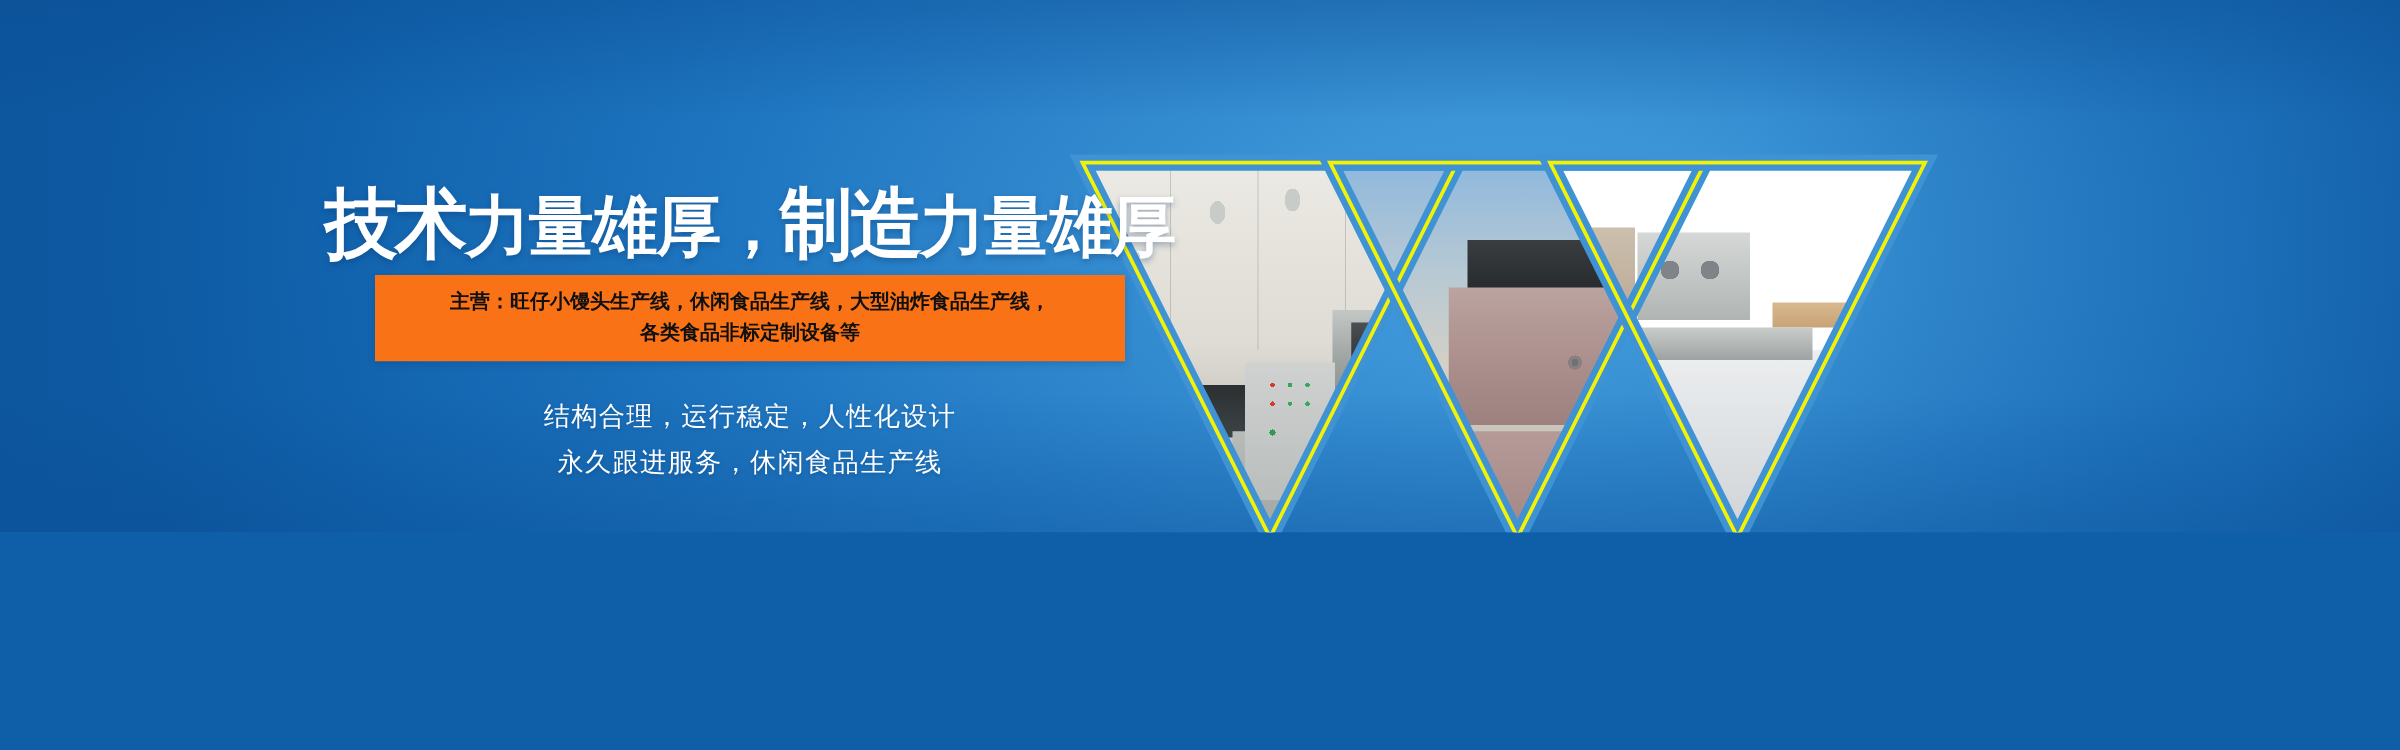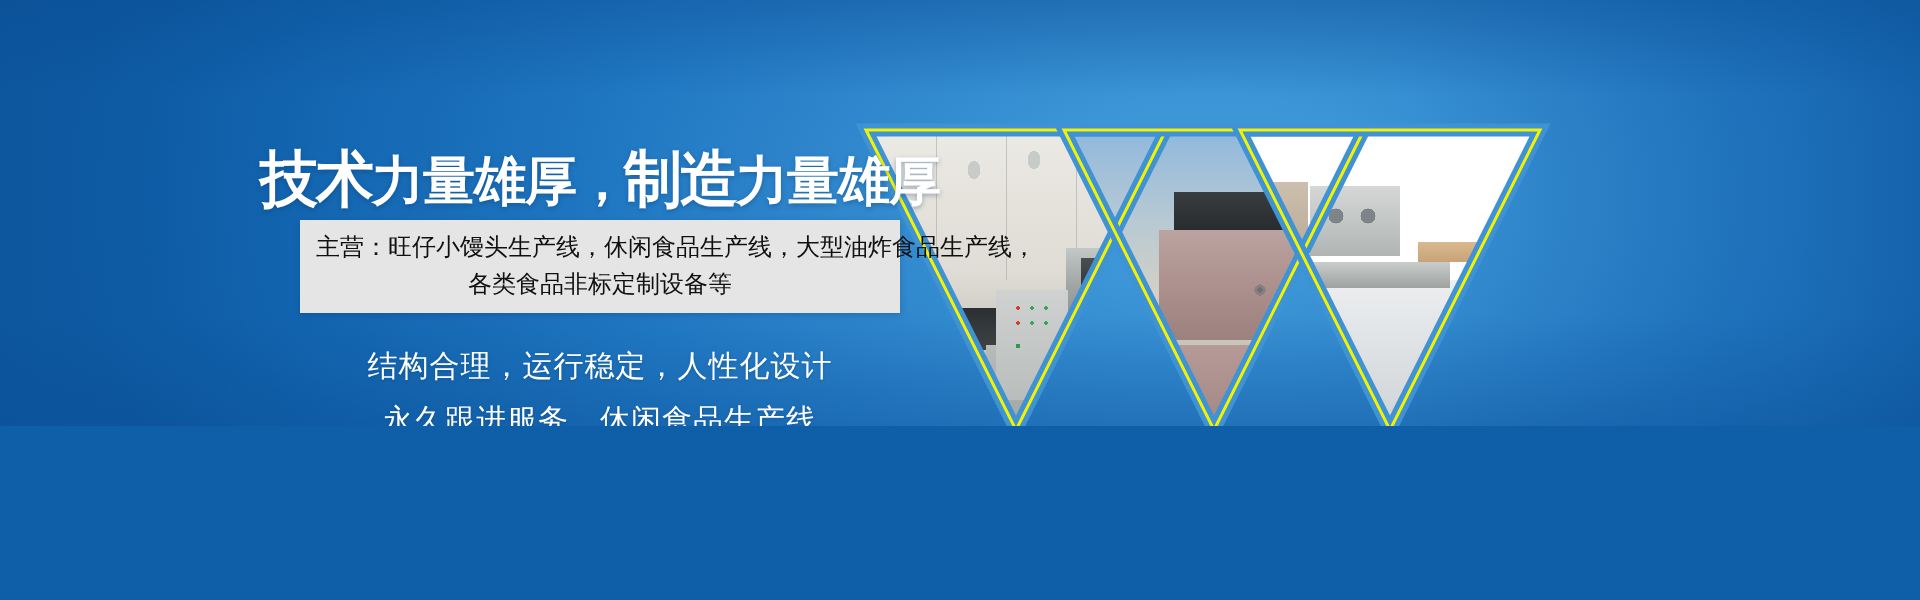--- a/index.html
+++ b/index.html
@@ -80,36 +80,37 @@
     transform: scaleY(1.02);
   }
   .hl-comma {
     font-size: 52px;
     font-weight: 900;
     letter-spacing: -4px;
   }
 
   .yellow-box {
     position: relative;
-    background: #e5e5e5;
+    background: #f97316;
     color: #101010;
-    font-size: 24px;
+    font-size: 16px;
     line-height: 1.55;
     padding: 9px 16px 10px 16px;
     margin: 6px 0 0 0;
     box-shadow: 0 2px 6px rgba(5,48,96,0.25);
     font-family: "DejaVu Sans", "Liberation Sans", sans-serif;
     white-space: nowrap;
+    font-weight: bold;
   }
   .yellow-box .yb-line2 { display: block; }
 
   .tagline {
     margin-top: 26px;
     color: #ffffff;
-    font-size: 30px;
+    font-size: 21px;
     line-height: 1.78;
     letter-spacing: 1px;
     font-family: "DejaVu Sans", "Liberation Sans", sans-serif;
     text-shadow: 0 1px 3px rgba(6,52,104,0.3);
   }
   .tagline div { display: block; }
 
   
   .tri-stage {
     position: absolute;

